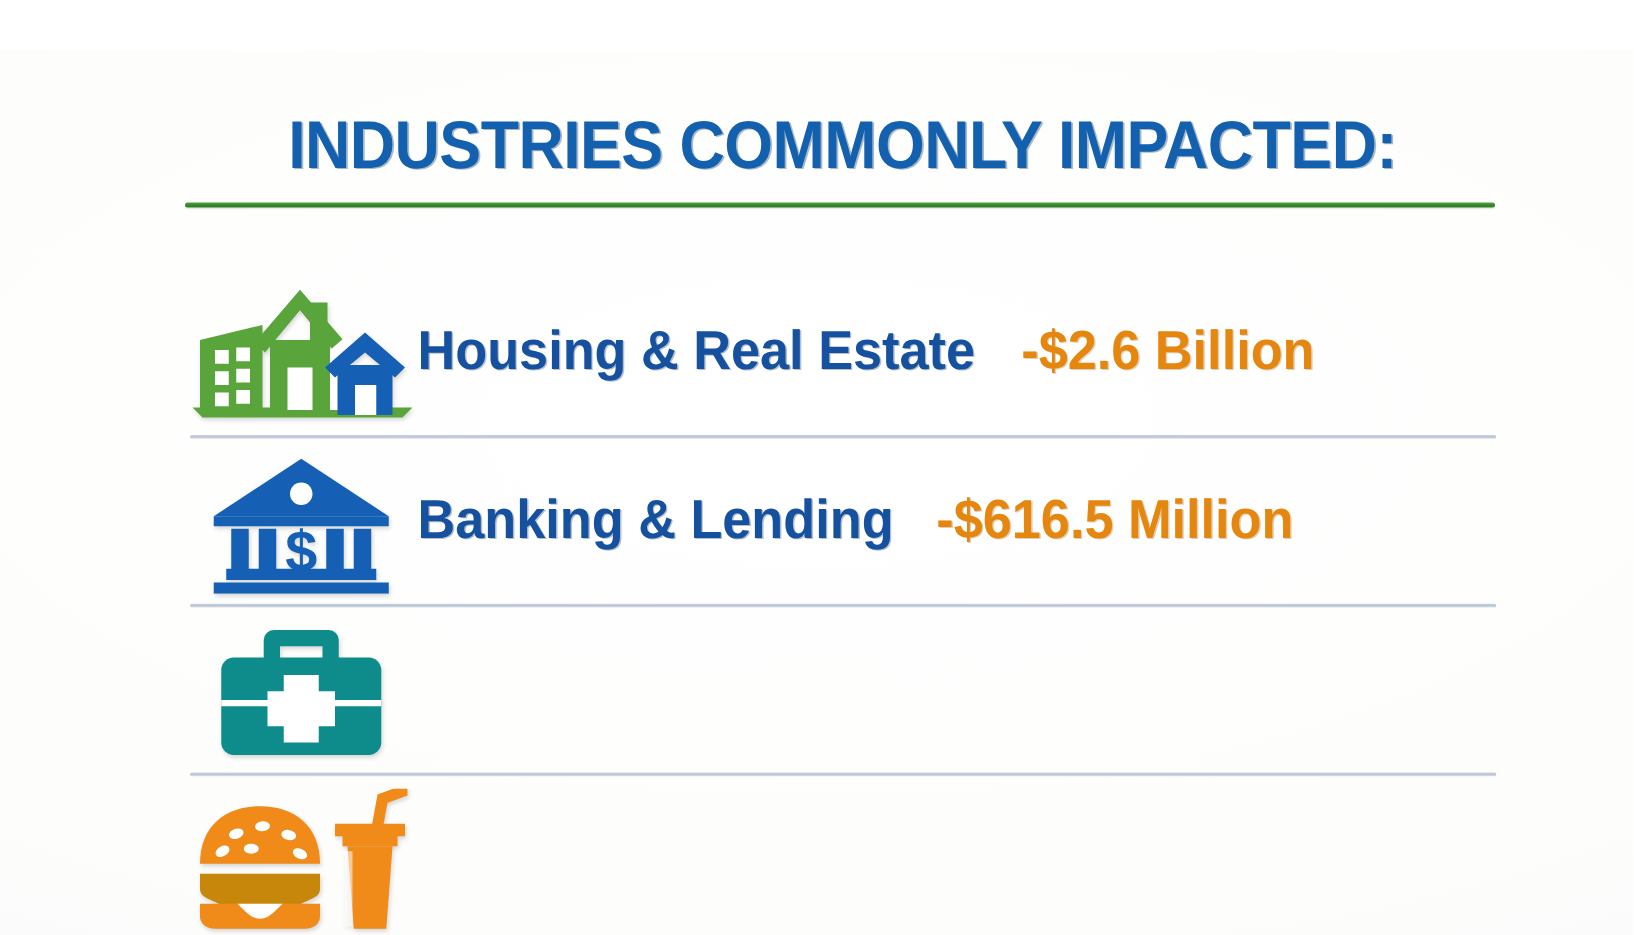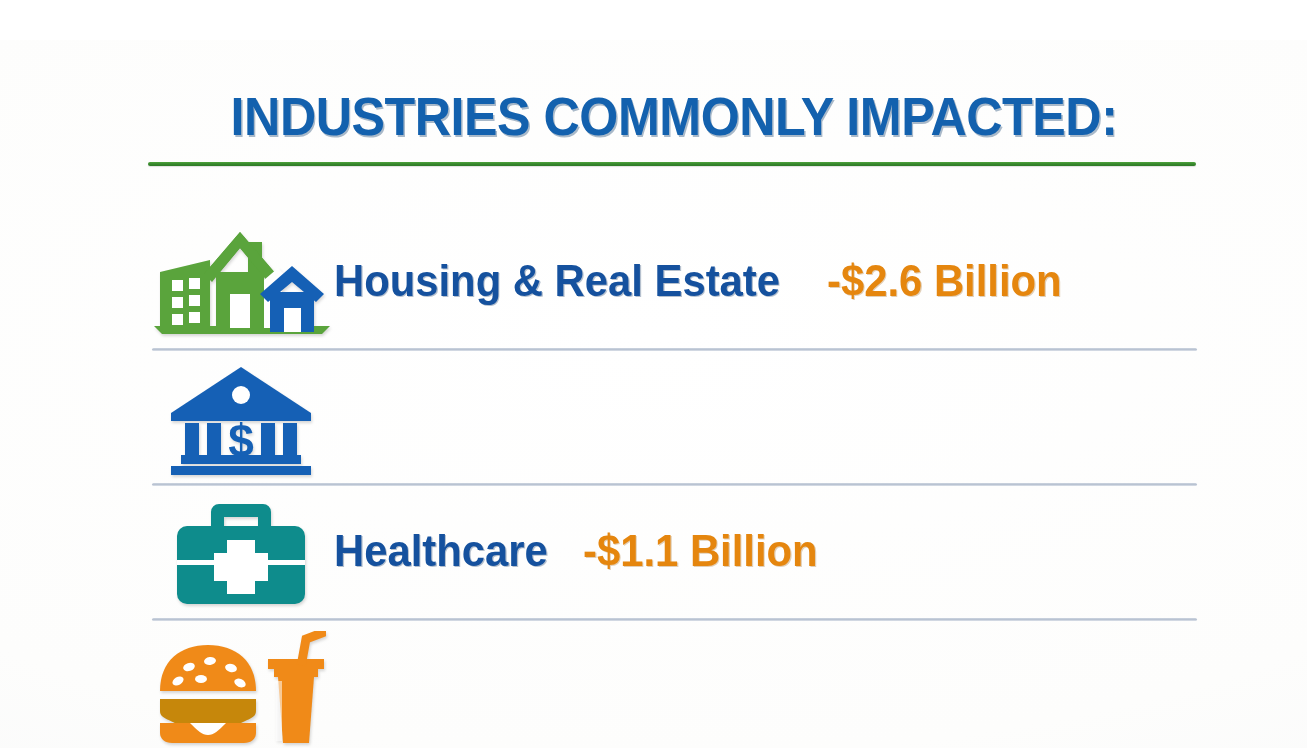--- a/index.html
+++ b/index.html
@@ -88,21 +88,21 @@
     justify-content: center;
   }
   .icon-cell svg {
     display: block;
     filter: drop-shadow(1.5px 2px 1.5px rgba(0, 0, 0, 0.16));
   }
 
   .text-cell {
     display: flex;
     align-items: flex-end;
-    gap: 24px;
+    gap: 14px;
     white-space: nowrap;
     padding-bottom: 6px;
   }
   .industry-label {
     font-family: "Liberation Sans Narrow", "Liberation Sans", sans-serif;
     font-weight: bold;
     font-size: 44px;
     line-height: 48px;
     color: #15519e;
     transform: scaleX(0.95);
@@ -196,40 +196,40 @@
           <rect x="40" y="60" width="14" height="36" fill="#1560b5"></rect>
           <rect x="94" y="60" width="14" height="36" fill="#1560b5"></rect>
           <rect x="116" y="60" width="14" height="36" fill="#1560b5"></rect>
 
           <text x="74" y="94" font-family="Liberation Sans, sans-serif" font-size="46" font-weight="bold" fill="#1560b5" text-anchor="middle">$</text>
 
           <rect x="14" y="92" width="120" height="9" fill="#1560b5"></rect>
           <rect x="4" y="103" width="140" height="9" fill="#1560b5"></rect>
         </svg>
       </div>
+      <div class="text-cell">
+        <span class="industry-label">Banking &amp; Lending</span>
+        <span class="industry-value">-$616.5 Million</span>
+      </div>
       <div class="row-divider"></div>
     </div>
 
     <div class="row">
       <div class="icon-cell">
         <svg width="140" height="112" viewBox="0 0 140 112" aria-hidden="true">
 
           <path d="M48 6 h44 a8 8 0 0 1 8 8 v16 h-13 v-11 h-34 v11 h-13 v-16 a8 8 0 0 1 8 -8 z" fill="#0e8c8c"></path>
 
           <rect x="6" y="28" width="128" height="78" rx="10" fill="#0e8c8c"></rect>
 
           <rect x="6" y="62" width="128" height="5" fill="#ffffff"></rect>
 
           <rect x="56" y="42" width="28" height="54" fill="#ffffff"></rect>
           <rect x="43" y="55" width="54" height="28" fill="#ffffff"></rect>
         </svg>
-      </div>
-      <div class="text-cell">
-        <span class="industry-label">Healthcare</span>
-        <span class="industry-value">-$1.1 Billion</span>
       </div>
       <div class="row-divider"></div>
     </div>
 
     <div class="row">
       <div class="icon-cell">
         <svg width="170" height="116" viewBox="0 0 170 116" aria-hidden="true">
 
           <path d="M4 60 C4 30 24 14 52 14 C80 14 100 30 100 60 Z" fill="#f08a18"></path>
           <ellipse cx="33" cy="36" rx="6" ry="4" fill="#ffffff" transform="rotate(-18 33 36)"></ellipse>

